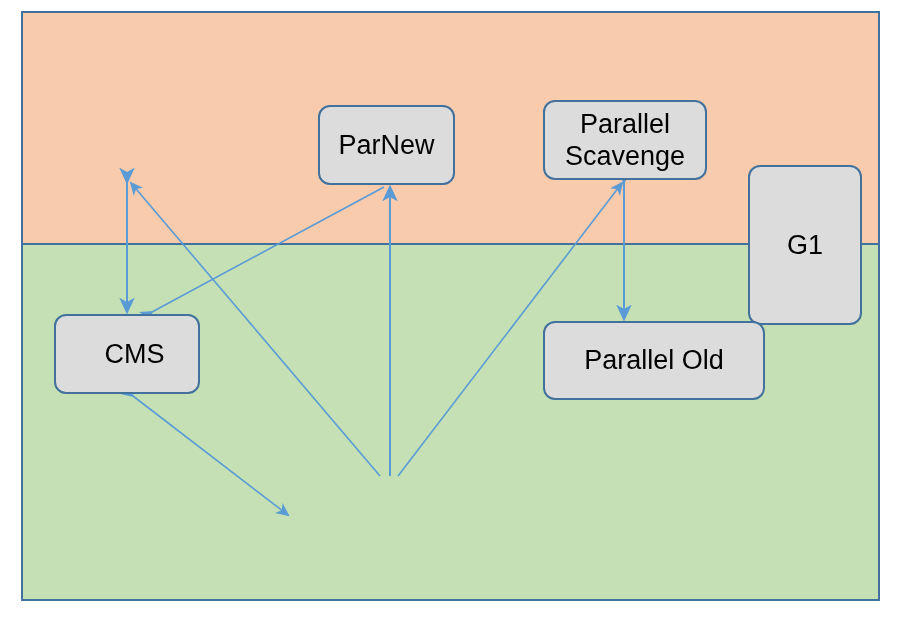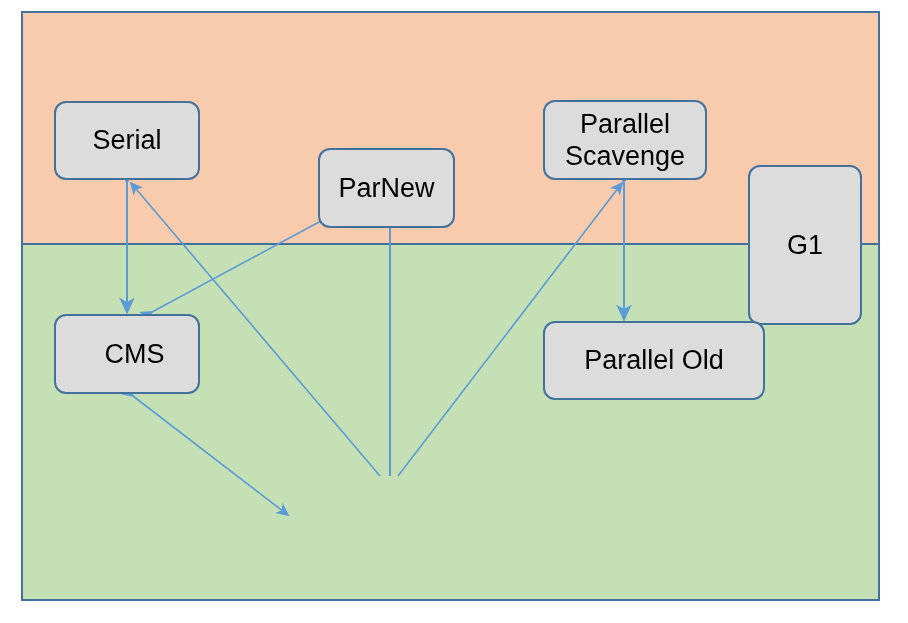--- a/index.html
+++ b/index.html
@@ -43,21 +43,21 @@
     display: flex;
     align-items: center;
     justify-content: center;
     text-align: center;
     color: #000000;
     line-height: 1.2;
     z-index: 5;
     white-space: pre-line;
   }
   #node-serial     { left: 54px;  top: 101px; width: 146px; height: 79px;  font-size: 27px; }
-  #node-parnew     { left: 318px; top: 105px; width: 137px; height: 80px;  font-size: 27px; margin-top: 43px; }
+  #node-parnew     { left: 318px; top: 105px; width: 137px; height: 80px;  font-size: 27px; }
   #node-ps         { left: 543px; top: 100px; width: 164px; height: 80px;  font-size: 27px; }
   #node-g1         { left: 748px; top: 165px; width: 114px; height: 160px; font-size: 27px; text-align: right; }
   #node-cms        { left: 54px;  top: 314px; width: 146px; height: 80px;  font-size: 27px; padding-left: 15px; }
   #node-parold     { left: 543px; top: 321px; width: 222px; height: 79px;  font-size: 27px; }
   #node-serialold  { left: 285px; top: 478px; width: 201px; height: 86px;  font-size: 27px; }
 
   #edges {
     position: absolute;
     left: 0;
     top: 0;
@@ -89,21 +89,20 @@
 
     <line x1="390" y1="476" x2="390" y2="187" stroke="#5b9bd5" stroke-width="2" marker-end="url(#ah)"></line>
 
     <line x1="398" y1="476" x2="622" y2="183" stroke="#5b9bd5" stroke-width="1.6" marker-end="url(#ah)"></line>
 
     <line x1="624" y1="182" x2="624" y2="319" stroke="#5b9bd5" stroke-width="2" marker-start="url(#ah)" marker-end="url(#ah)"></line>
 
     <line x1="133" y1="396" x2="288" y2="515" stroke="#5b9bd5" stroke-width="1.6" marker-start="url(#ah)" marker-end="url(#ah)"></line>
   </svg>
 
-  <div class="node" id="node-serial">Serial</div>
   <div class="node" id="node-parnew">ParNew</div>
   <div class="node" id="node-ps">Parallel
 Scavenge</div>
   <div class="node" id="node-g1">G1</div>
   <div class="node" id="node-cms">CMS</div>
   <div class="node" id="node-parold">Parallel Old</div>
 
 </div>
 
 </body></html>

